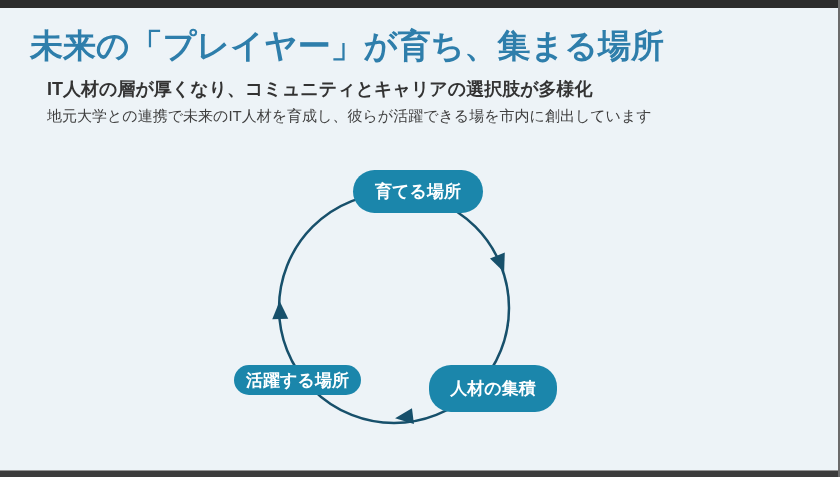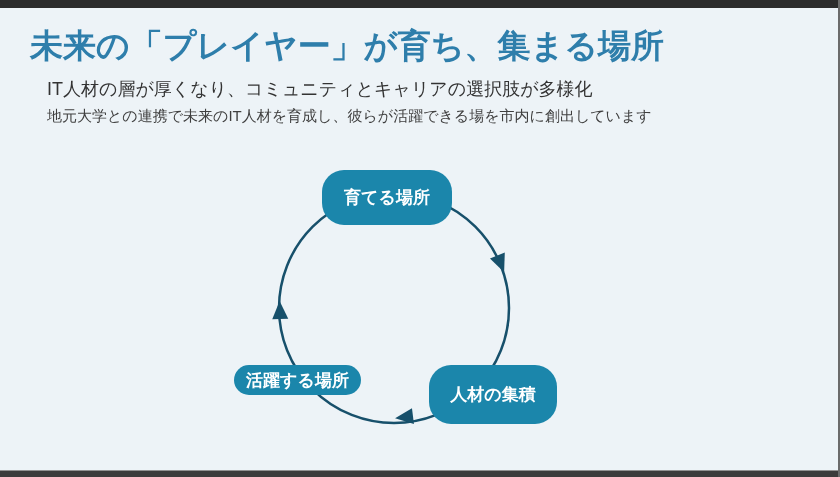--- a/index.html
+++ b/index.html
@@ -25,21 +25,21 @@
   }
 
   .title {
     position:absolute; left:30px; top:24px;
     font-size:33px; font-weight:bold;
     color: var(--title, #2e7eab);
     white-space:nowrap;
   }
   .subtitle {
     position:absolute; left:47px; top:77px;
-    font-size:18px; font-weight:normal;
+    font-size:18px; font-weight:bold;
     color:#333333;
     white-space:nowrap;
   }
   .description {
     position:absolute; left:47px; top:107px;
     font-size:15px; font-weight:normal;
     color:#3f3f3f;
     white-space:nowrap;
   }
 
@@ -51,23 +51,23 @@
   .node {
     position:absolute;
     background: var(--node-fill, #1b86ab);
     border-radius:22px;
     color:#ffffff;
     font-size:17px; font-weight:bold;
     display:flex; align-items:center; justify-content:center;
     white-space:nowrap;
     z-index:3;
   }
-  .node-top          { left:322px; top:170px; width:130px; height:55px; }
+  .node-top          { left:353px; top:170px; width:130px; height:43px; }
   .node-bottom-left  { left:234px; top:365px; width:127px; height:30px; }
-  .node-bottom-right { left:429px; top:365px; width:128px; height:59px; }
+  .node-bottom-right { left:429px; top:365px; width:128px; height:47px; }
 </style>
 </head>
 <body>
 
 <div class="top-bar"></div>
 <div class="right-edge"></div>
 <div class="bottom-bar"></div>
 
 <div class="title">未来の「プレイヤー」が育ち、集まる場所</div>
 <div class="subtitle">IT人材の層が厚くなり、コミュニティとキャリアの選択肢が多様化</div>

